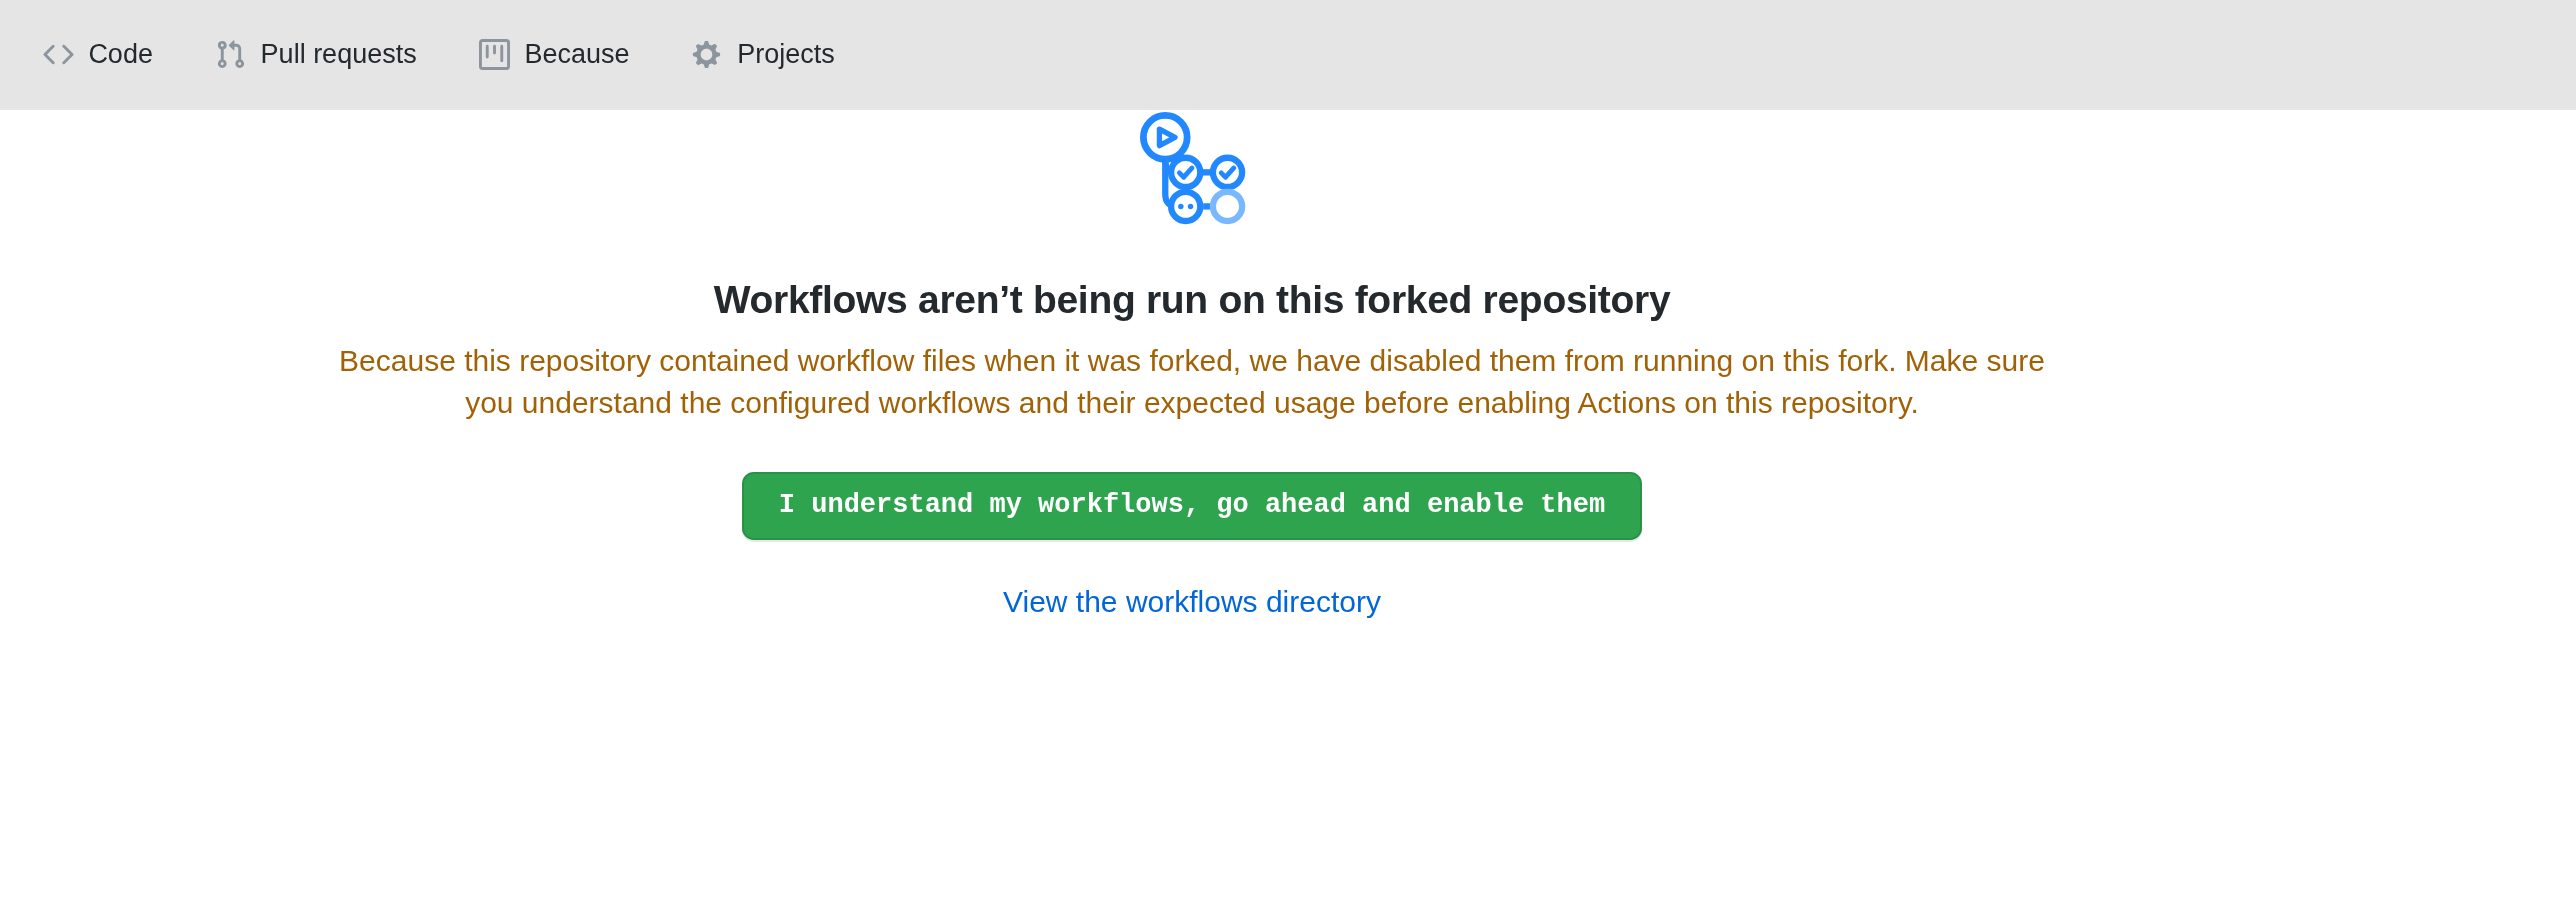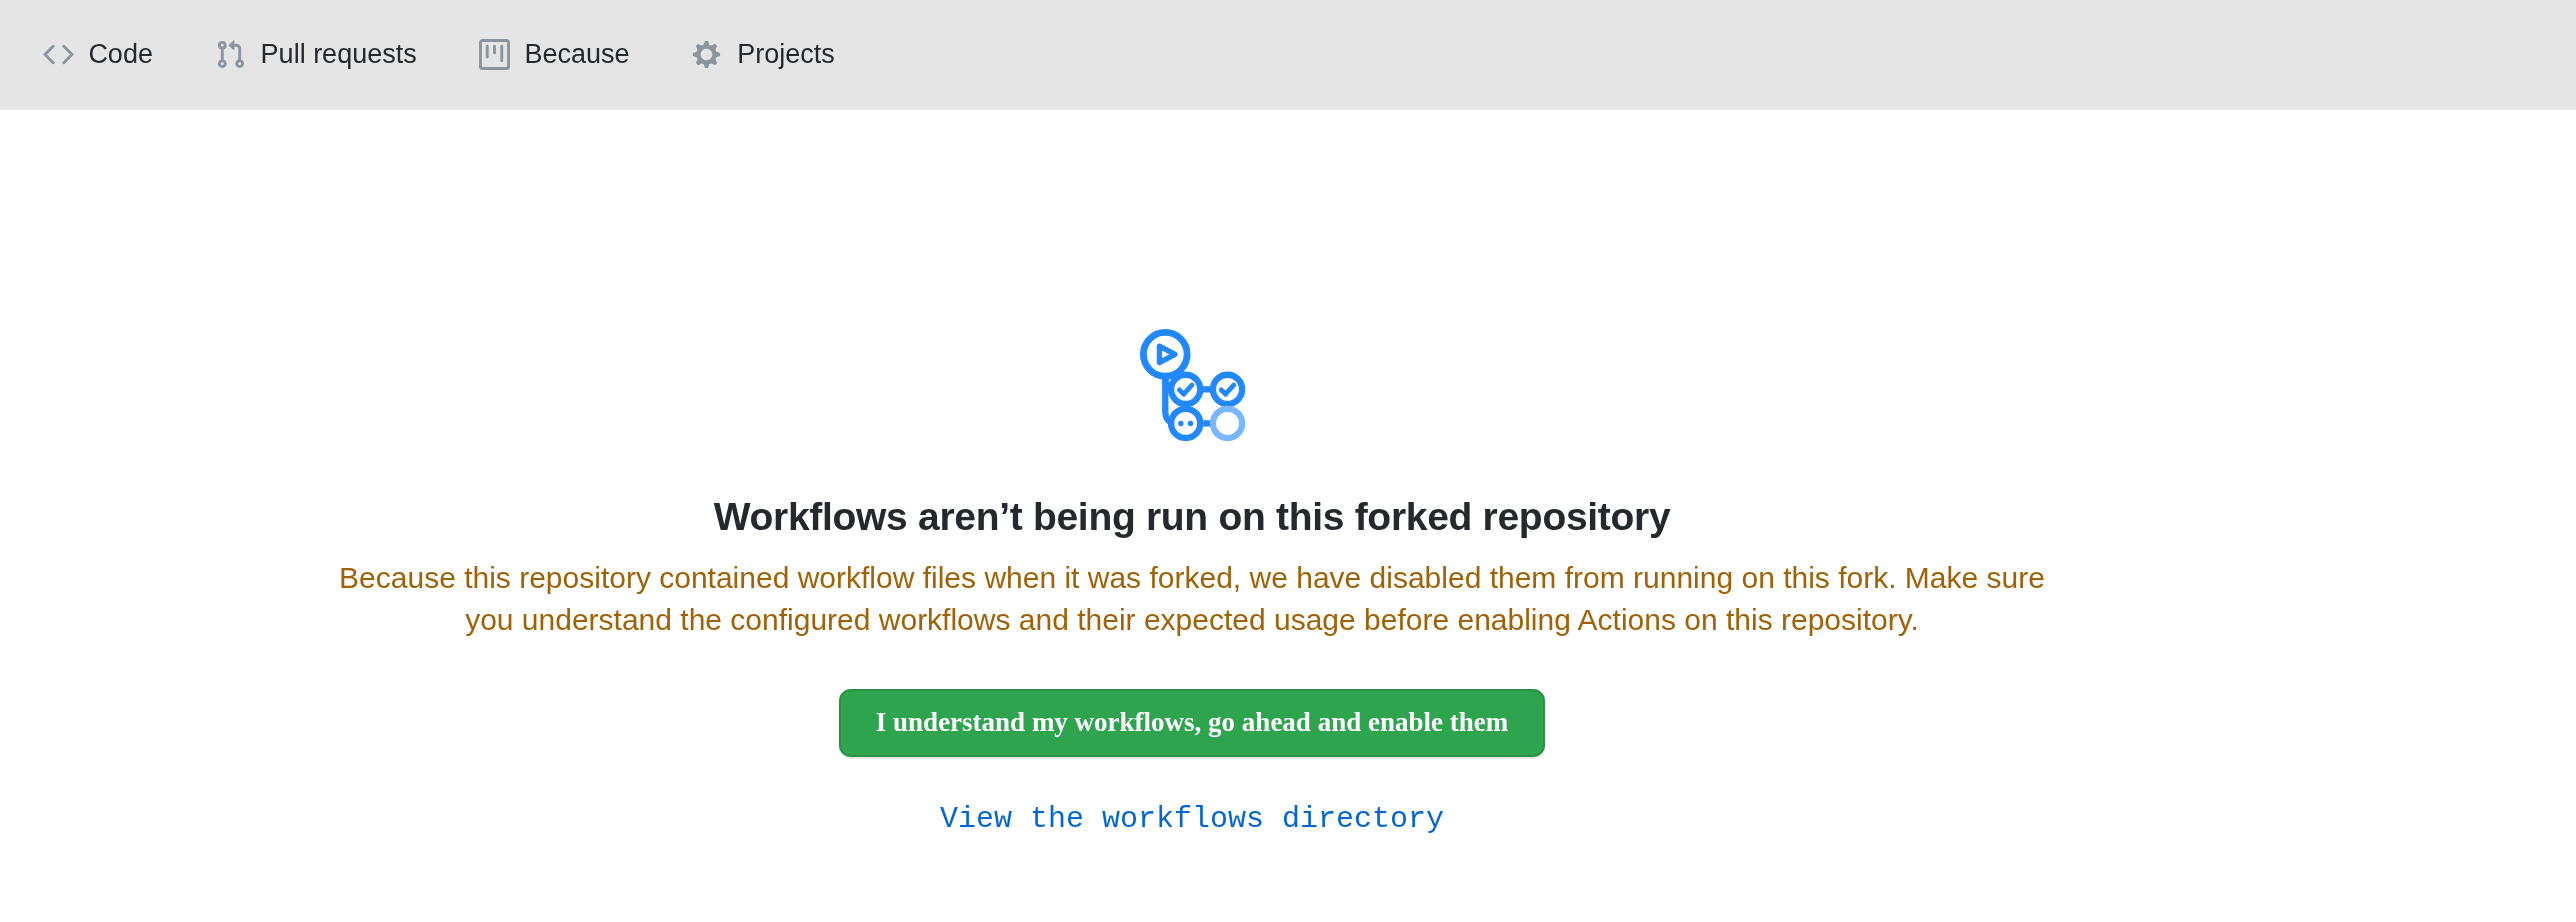--- a/index.html
+++ b/index.html
@@ -42,21 +42,20 @@
     position: absolute;
     left: 0; right: 0; bottom: -2px;
     height: 5.9px;
     background: #f9826c;
     border-radius: 1px;
   }
 
   
   .content {
     width: 2384px;           
-    padding-top: 217px;
     text-align: center;
   }
   .graphic { display: inline-block; }
   .graphic svg { display: block; }
 
   .bs-heading {
     margin-top: 49px;
     font-size: 39px;
     font-weight: bold;
     color: #24292e;
@@ -67,31 +66,31 @@
     margin: 17.6px auto 0;
     font-size: 30px;
     line-height: 1.42;
     color: #a16207;
   }
   .bs-button {
     margin-top: 47px;
     display: inline-block;
     background: #2ea44f;
     color: #ffffff;
-    font-family: Liberation Serif, serif;
+    font-family: Liberation Mono, monospace;
     font-size: 27px;
     font-weight: bold;
     line-height: 1;
     padding: 18.6px 35px;
     border: 2px solid rgba(27,31,35,0.15);
     border-radius: 11.7px;
     box-shadow: 0 2px 0 rgba(27,31,35,0.1);
     cursor: pointer;
   }
-  .bs-link-row { margin-top: 45px; font-family: Liberation Mono, monospace; }
+  .bs-link-row { margin-top: 45px; }
   .bs-link {
     color: #0366d6;
     font-size: 30px;
     text-decoration: none;
     cursor: pointer;
   }
 </style>
 </head>
 <body>
 

